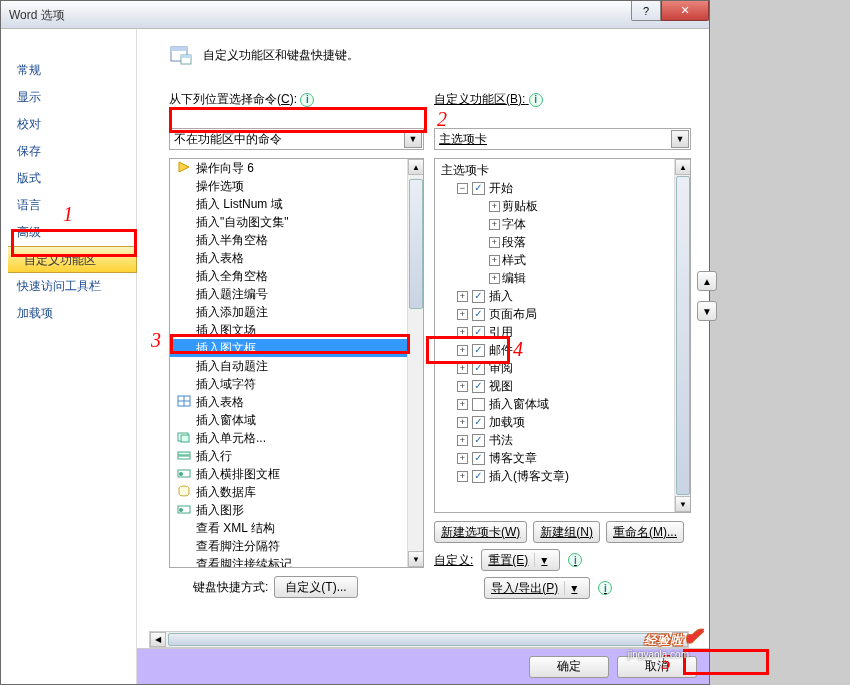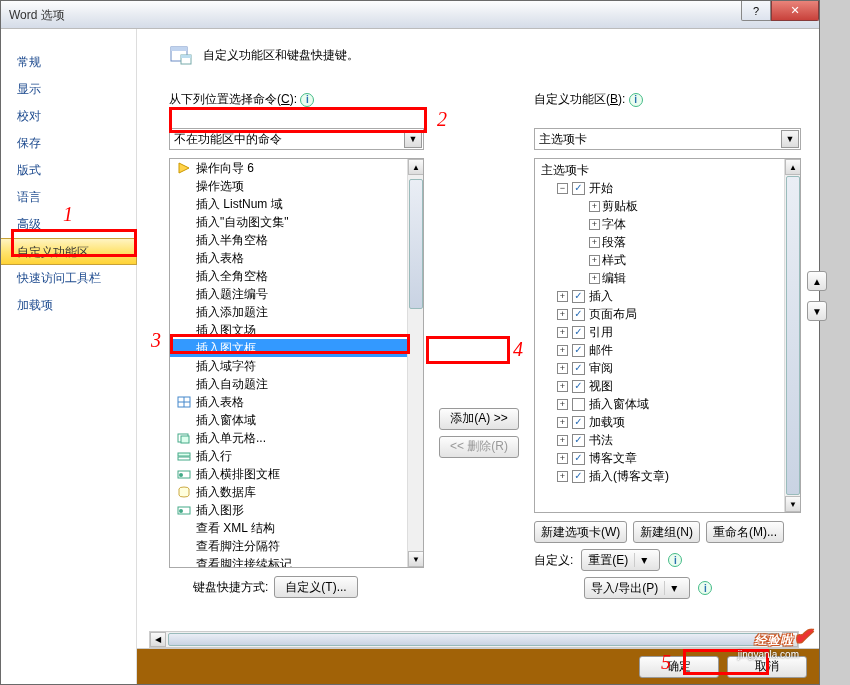--- a/index.html
+++ b/index.html
@@ -1,62 +1,62 @@
 <!DOCTYPE html>
 <html><head>
 <meta charset="utf-8">
 <style>
 * { box-sizing: border-box; font-family: "Microsoft YaHei", "SimSun", Arial, sans-serif; font-size: 12px; }
 body { margin: 0; padding: 0; background: #ccc; width: 850px; height: 685px; position: relative; }
-.window { width: 820px; height: 685px; background: #fff; border: 1px solid #6a6a6a; position: relative; }
+.window { width: 710px; height: 685px; background: #fff; border: 1px solid #6a6a6a; position: relative; }
 .titlebar { height: 28px; background: linear-gradient(to bottom, #fdfdfe, #e8ecf2 50%, #d5dce8); border-bottom: 1px solid #bbb; display: flex; align-items: center; padding: 0 8px; position: relative; }
 .titlebar-text { color: #333; line-height: 28px; }
 .titlebar-buttons { position: absolute; right: 0; top: 0; display: flex; }
 .tb-btn { width: 30px; height: 20px; border: 1px solid #888; border-top: none; display: flex; align-items: center; justify-content: center; font-size: 11px; background: linear-gradient(to bottom, #f5f7fb, #dde3ee); }
 .tb-help { border-radius: 0 0 0 2px; }
 .tb-close { width: 48px; background: linear-gradient(to bottom, #e9847a, #c8413b); color: #fff; border-color: #863a39; border-radius: 0 0 2px 0; }
 .content { display: flex; height: calc(100% - 28px); }
-.sidebar { width: 136px; background: #fff; border-right: 1px solid #ddd; padding-top: 20px; }
+.sidebar { width: 136px; background: #fff; border-right: 1px solid #ddd; padding-top: 28px; }
 .sidebar-item { height: 27px; line-height: 27px; padding-left: 16px; color: #1e4b8f; cursor: pointer; }
-.sidebar-item.selected { background: linear-gradient(to bottom, #fff4c2, #ffe472 50%, #ffd336); border: 1px solid #c7a137; border-left: none; margin-right: -1px; color: #333; }
+.sidebar-item.selected { background: linear-gradient(to bottom, #fff4c2, #ffe472 50%, #ffd336); border: 1px solid #c7a137; border-left: none; margin-right: -1px; color: #333; margin-left: 7px; }
 .main { flex: 1; padding: 14px 18px 14px 32px; position: relative; display: flex; flex-direction: column; }
 .header-row { display: flex; align-items: center; gap: 10px; margin-bottom: 16px; }
 .header-icon { width: 24px; height: 24px; display: inline-block; }
 .columns { display: flex; gap: 10px; flex: 1; min-height: 0; }
 .col-left { width: 255px; display: flex; flex-direction: column; }
 .col-mid { width: 90px; display: flex; flex-direction: column; align-items: center; justify-content: center; gap: 6px; padding-top: 150px; }
-.col-right { flex: 1; display: flex; flex-direction: column; position: relative; }
+.col-right { flex: 1; display: flex; flex-direction: column; position: relative; text-decoration: underline; }
 .label-row { margin-bottom: 20px; }
 .label-row .underline { text-decoration: underline; }
 .dropdown { height: 22px; border: 1px solid #aaa; background: #fff; display: flex; align-items: center; padding: 0 4px; position: relative; }
 .dropdown-arrow { position: absolute; right: 1px; top: 1px; width: 18px; height: 18px; border: 1px solid #999; background: linear-gradient(to bottom, #f7f7f7, #ddd); display: flex; align-items: center; justify-content: center; font-size: 9px; }
 .listbox { border: 1px solid #aaa; background: #fff; flex: 1; overflow: hidden; position: relative; margin-top: 8px; }
 .list-inner { position: absolute; left: 0; top: 0; right: 16px; bottom: 0; overflow: hidden; }
-.list-item { height: 18px; line-height: 18px; display: flex; align-items: center; padding-left: 6px; gap: 4px; white-space: nowrap; }
+.list-item { height: 18px; line-height: 18px; display: flex; align-items: flex-start; padding-left: 6px; gap: 4px; white-space: nowrap; }
 .list-item.selected { background: #3399ff; color: #fff; }
 .list-icon { width: 16px; height: 16px; display: inline-flex; align-items: center; justify-content: center; font-size: 10px; }
 .scrollbar { position: absolute; right: 0; top: 0; width: 16px; bottom: 0; background: #f0f0f0; border-left: 1px solid #ddd; }
 .sb-btn { width: 16px; height: 16px; background: linear-gradient(to bottom, #fafafa, #ddd); border: 1px solid #bbb; display: flex; align-items: center; justify-content: center; font-size: 8px; }
 .sb-thumb { position: absolute; left: 1px; width: 14px; background: linear-gradient(to bottom, #eaeef5, #c9d3e3); border: 1px solid #9bb; border-radius: 2px; }
 .sb-thumb.left { top: 20px; height: 130px; }
 .sb-thumb.right { top: 17px; bottom: 17px; }
 .btn { height: 22px; min-width: 80px; border: 1px solid #999; background: linear-gradient(to bottom, #fdfdfd, #e3e3e3); border-radius: 3px; padding: 0 10px; display: inline-flex; align-items: center; justify-content: center; cursor: pointer; }
 .btn.disabled { color: #999; }
 .btn.small { min-width: 70px; }
 .btn.xs { min-width: 60px; padding: 0 6px; }
 .btn-drop { padding-right: 0; }
 .btn-drop::after { content: "▾"; margin-left: 6px; padding: 0 6px; border-left: 1px solid #ccc; }
 .tree { padding: 2px; }
 .tree-item { height: 18px; line-height: 18px; display: flex; align-items: center; gap: 2px; padding-left: 4px; }
 .tree-item.lvl1 { padding-left: 4px; }
 .tree-item.lvl2 { padding-left: 20px; }
 .tree-item.lvl3 { padding-left: 52px; }
 .expander { width: 11px; height: 11px; border: 1px solid #888; display: inline-flex; align-items: center; justify-content: center; font-size: 9px; line-height: 9px; background: #fff; color: #333; }
 .chk { width: 13px; height: 13px; border: 1px solid #888; display: inline-flex; align-items: center; justify-content: center; font-size: 10px; color: #2a6db5; background: #fff; margin: 0 2px; }
-.bottom-bar { height: 36px; background: #a16207; border-top: 1px solid #ccc; display: flex; align-items: center; justify-content: flex-end; padding-right: 12px; gap: 8px; position: absolute; bottom: 0; left: 136px; right: 0; }
+.bottom-bar { height: 36px; background: #c4b5fd; border-top: 1px solid #ccc; display: flex; align-items: center; justify-content: flex-end; padding-right: 12px; gap: 8px; position: absolute; bottom: 0; left: 136px; right: 0; }
 .hscroll { position: absolute; bottom: 36px; left: 148px; right: 20px; height: 17px; background: #f0f0f0; border: 1px solid #ccc; display: flex; }
 .hscroll .sb-btn { height: 15px; }
 .hscroll-track { flex: 1; position: relative; }
 .hscroll-thumb { position: absolute; top: 1px; bottom: 1px; left: 2px; right: 2px; background: linear-gradient(to bottom, #eaeef5, #c9d3e3); border: 1px solid #9bb; border-radius: 2px; }
 .red-frame { position: absolute; border: 3px solid #f00; pointer-events: none; }
 .red-num { position: absolute; color: #f00; font-size: 20px; font-style: italic; font-family: Georgia, serif; pointer-events: none; }
 .keyboard-row { margin-top: 8px; display: flex; align-items: center; gap: 6px; margin-left: 24px; }
 .right-bottom { margin-top: 8px; }
 .right-bottom .row { display: flex; align-items: center; gap: 8px; margin-bottom: 6px; }
 .right-bottom .row.btns { gap: 6px; }
@@ -159,25 +159,25 @@
                 <div class="list-item">
                   <span class="list-icon"></span>
                   <span>插入图文场</span>
                 </div>
                 <div class="list-item selected">
                   <span class="list-icon"></span>
                   <span>插入图文框</span>
                 </div>
                 <div class="list-item">
                   <span class="list-icon"></span>
+                  <span>插入自动题注</span>
+                </div>
+                <div class="list-item">
+                  <span class="list-icon"></span>
                   <span>插入域字符</span>
-                </div>
-                <div class="list-item">
-                  <span class="list-icon"></span>
-                  <span>插入自动题注</span>
                 </div>
                 <div class="list-item">
                   <span class="list-icon">
                     <svg width="16" height="16">
                       <rect x="2" y="3" width="12" height="10" fill="#fff" stroke="#48c"></rect>
                       <line x1="2" y1="8" x2="14" y2="8" stroke="#48c"></line>
                       <line x1="8" y1="3" x2="8" y2="13" stroke="#48c"></line>
                     </svg>
                   </span>
                   <span>插入表格</span>
@@ -251,28 +251,20 @@
             </div>
           </div>
           <div class="keyboard-row">
             <span>键盘快捷方式:</span>
             <div class="btn small">
                 <span>自定义(T)...</span>
               </div>
           </div>
         </div>
 
-        <div class="col-mid">
-          <div class="btn small">
-              <span>添加(A) &gt;&gt;</span>
-            </div>
-          <div class="btn small disabled">
-              <span>&lt;&lt; 删除(R)</span>
-            </div>
-        </div>
 
         <div class="col-right">
           <div class="label-row">
             <span>自定义功能区(</span><span class="underline">B</span><span>):</span>
             <span class="help-icon">i</span>
           </div>
           <div class="dropdown">
             <span>主选项卡</span>
             <div class="dropdown-arrow">▼</div>
           </div>

